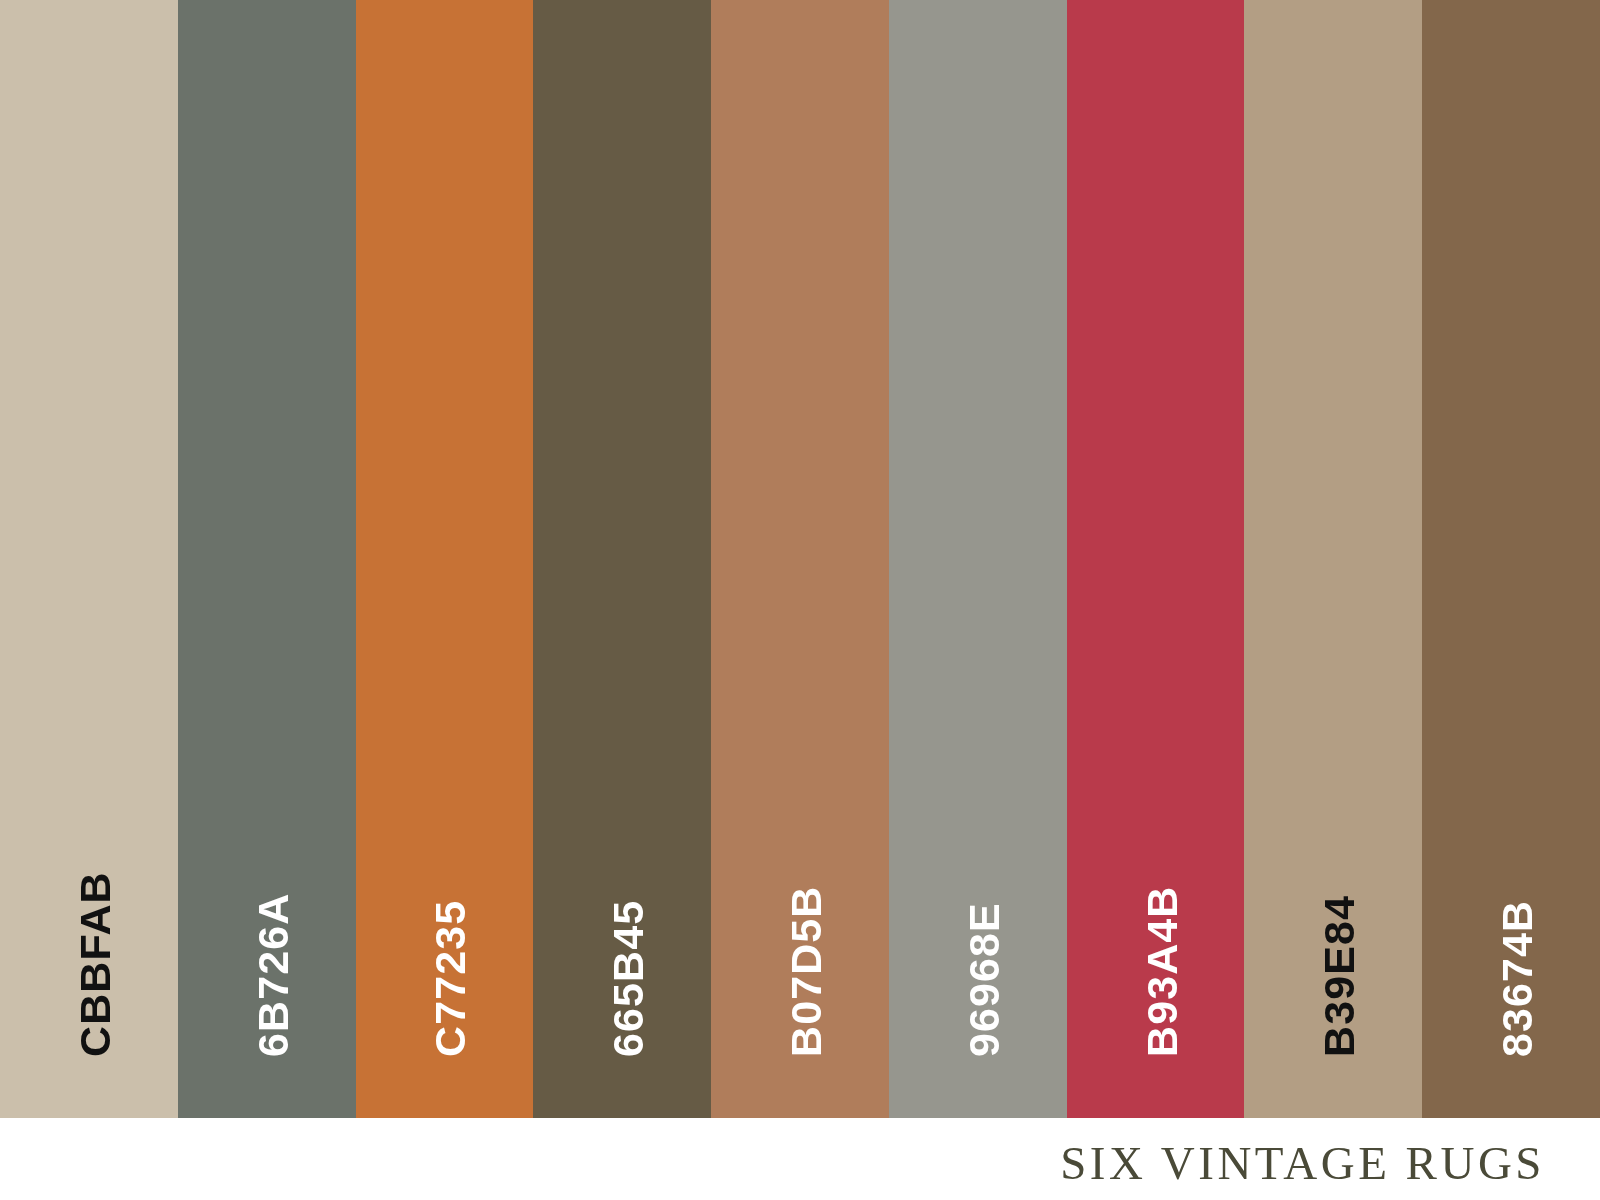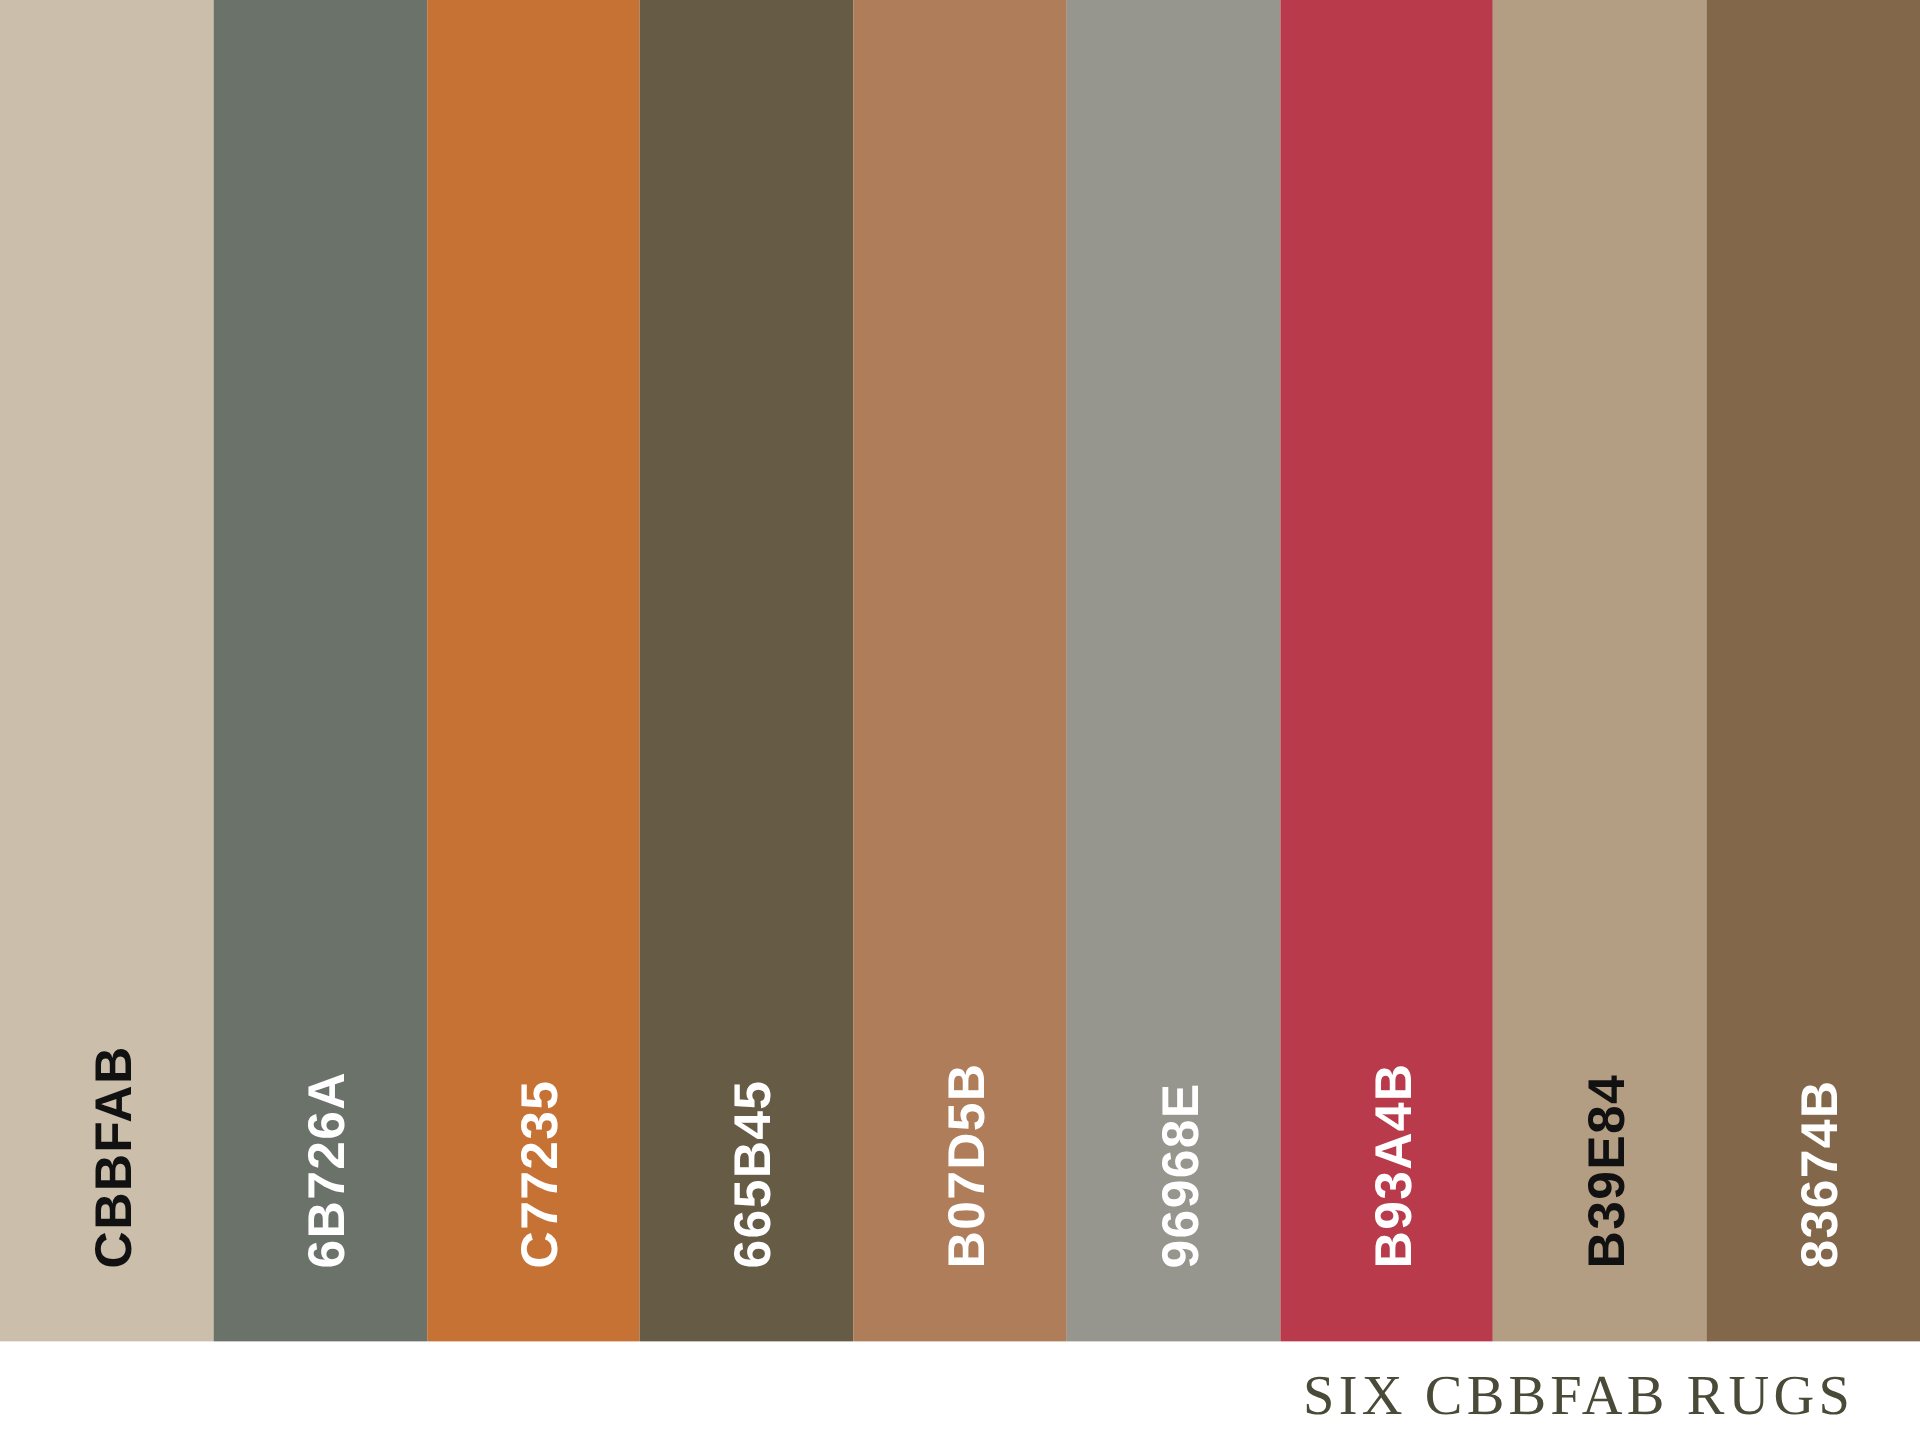--- a/index.html
+++ b/index.html
@@ -130,16 +130,16 @@
         </div>
       </div>
       <div class="swatch" style="background: rgb(131, 103, 75);">
         <div class="label-holder">
           <div class="label-rot" style="color: rgb(255, 255, 255);">83674B</div>
         </div>
       </div>
     </div>
 
   <div id="footer">
-    <div id="wordmark" style="color: rgb(74, 74, 56);">SIX CBBFAB RUGS</div>
+    <div id="wordmark" style="color: rgb(74, 74, 56);">SIX VINTAGE RUGS</div>
   </div>
 
 </div>
 
 </body></html>

